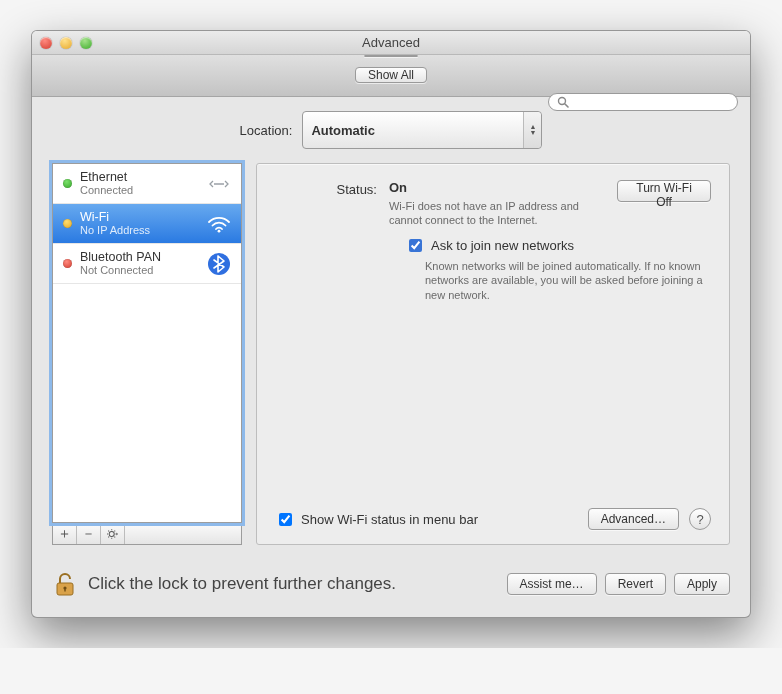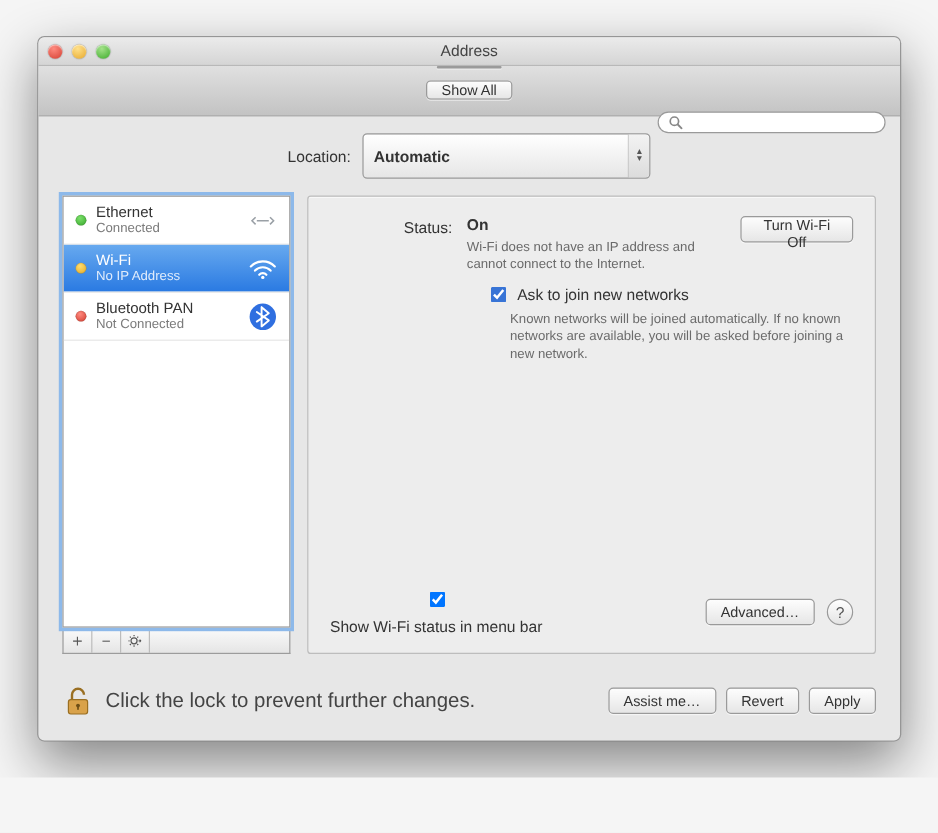--- a/index.html
+++ b/index.html
@@ -180,21 +180,21 @@
   .field-row .lbl { text-align:right; width:118px; }
   .field-row .popup { flex:1; min-width:0; }
 
   .check-row { margin-left:130px; margin-top:10px; display:flex; align-items:flex-start; gap:6px; }
   .check-row input { margin-top:1px; accent-color:#3874d6; }
   .check-hint { margin-left: 150px; font-size:11px; color:#6b6b6b; max-width:280px; line-height:1.35; margin-top:4px;}
 
   .detail-footer {
     margin-top:auto; display:flex; align-items:center;
   }
-  .detail-footer .left { display:flex;align-items:center;gap:6px;flex-direction:column; }
+  .detail-footer .left { display:flex;align-items:center;gap:6px; }
   .detail-footer .right { margin-left:auto; display:flex; gap:10px; align-items:center;}
   .help-btn {
     width:22px;height:22px;border-radius:50%;
     border:1px solid #9a9a9a;
     background:linear-gradient(#fff,#e4e4e4);
     font-size:13px;color:#555;display:flex;align-items:center;justify-content:center;
   }
 
   
   .bottom {
@@ -212,21 +212,21 @@
 <body>
 
 <div class="window">
 
   <div class="titlebar">
     <div class="traffic">
       <span class="t-red"></span>
       <span class="t-yellow"></span>
       <span class="t-green"></span>
     </div>
-    <div class="titlebar-title">Address</div>
+    <div class="titlebar-title">Advanced</div>
   </div>
 
   <div class="toolbar">
     <div class="seg">
       <button>
         <svg width="9" height="10" viewBox="0 0 9 10">
             <polygon points="7,0 7,10 0,5" fill="#666"></polygon>
           </svg>
       </button>
       <button>

